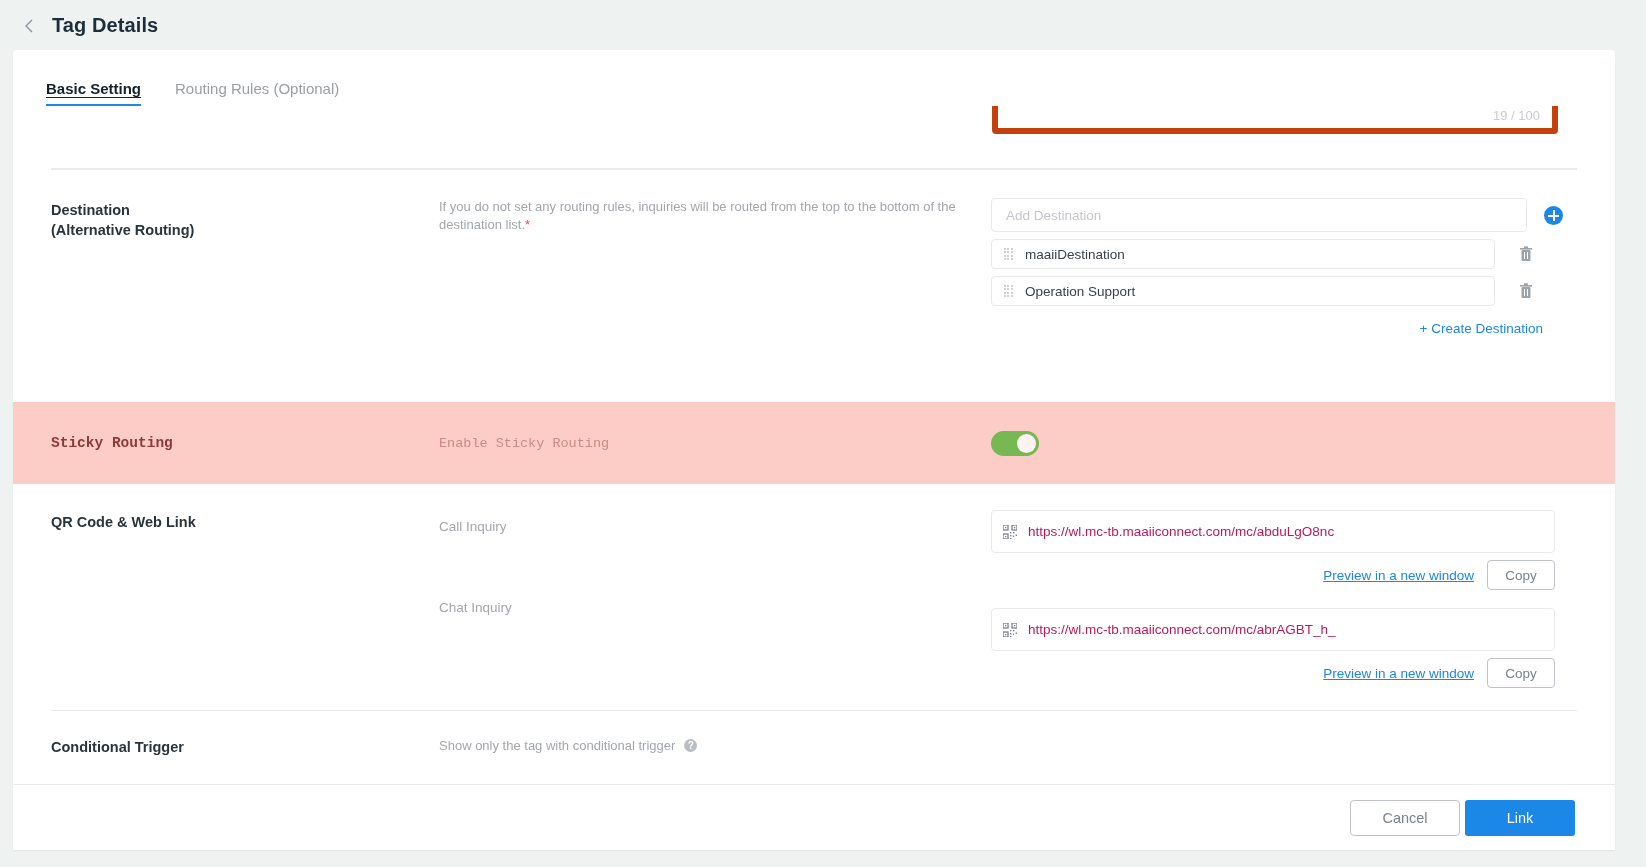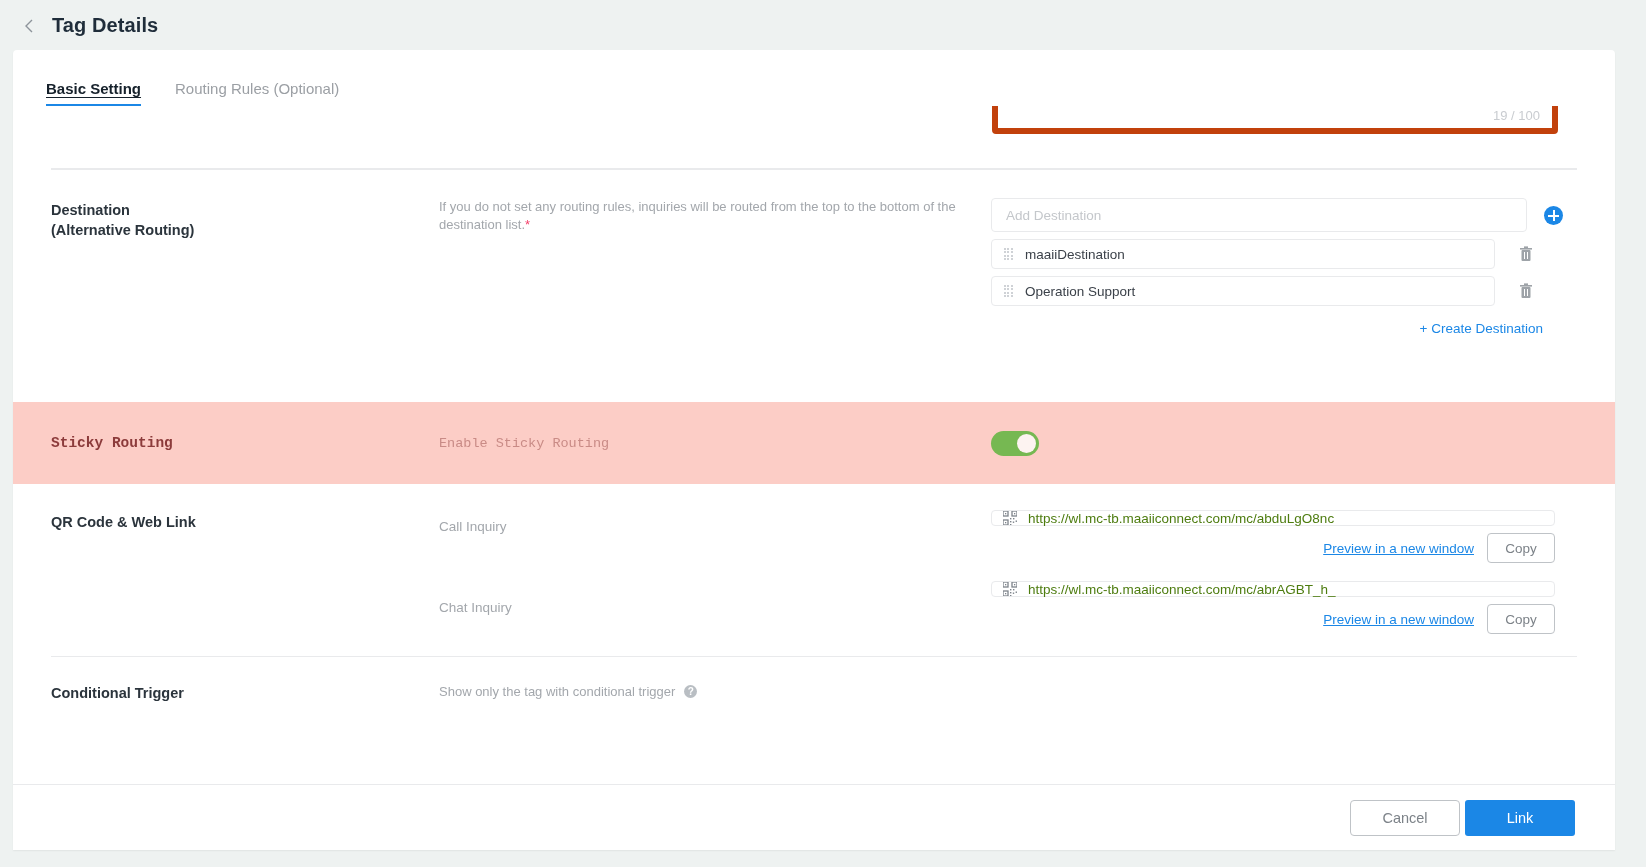--- a/index.html
+++ b/index.html
@@ -273,30 +273,30 @@
     position: absolute;
     top: 3px; right: 3px;
     width: 19px; height: 19px;
     border-radius: 50%;
     background: #fdf3f1;
   }
 
   
   .row-qr { padding: 26px 0 22px 0; }
   .url-field {
-    height: 16px;
+    height: 43px;
     width: 564px;
     border: 1px solid #e9eaec;
     border-radius: 4px;
     background: #fff;
     display: flex;
     align-items: center;
     padding-left: 11px;
     font-size: 13.5px;
-    color: #4d7c0f;
+    color: #be185d;
   }
   .qr-icon { width: 14px; height: 14px; margin-right: 11px; flex: none; }
   .url-actions {
     width: 564px;
     display: flex;
     justify-content: flex-end;
     align-items: center;
     margin-top: 7px;
   }
   .preview-link {

